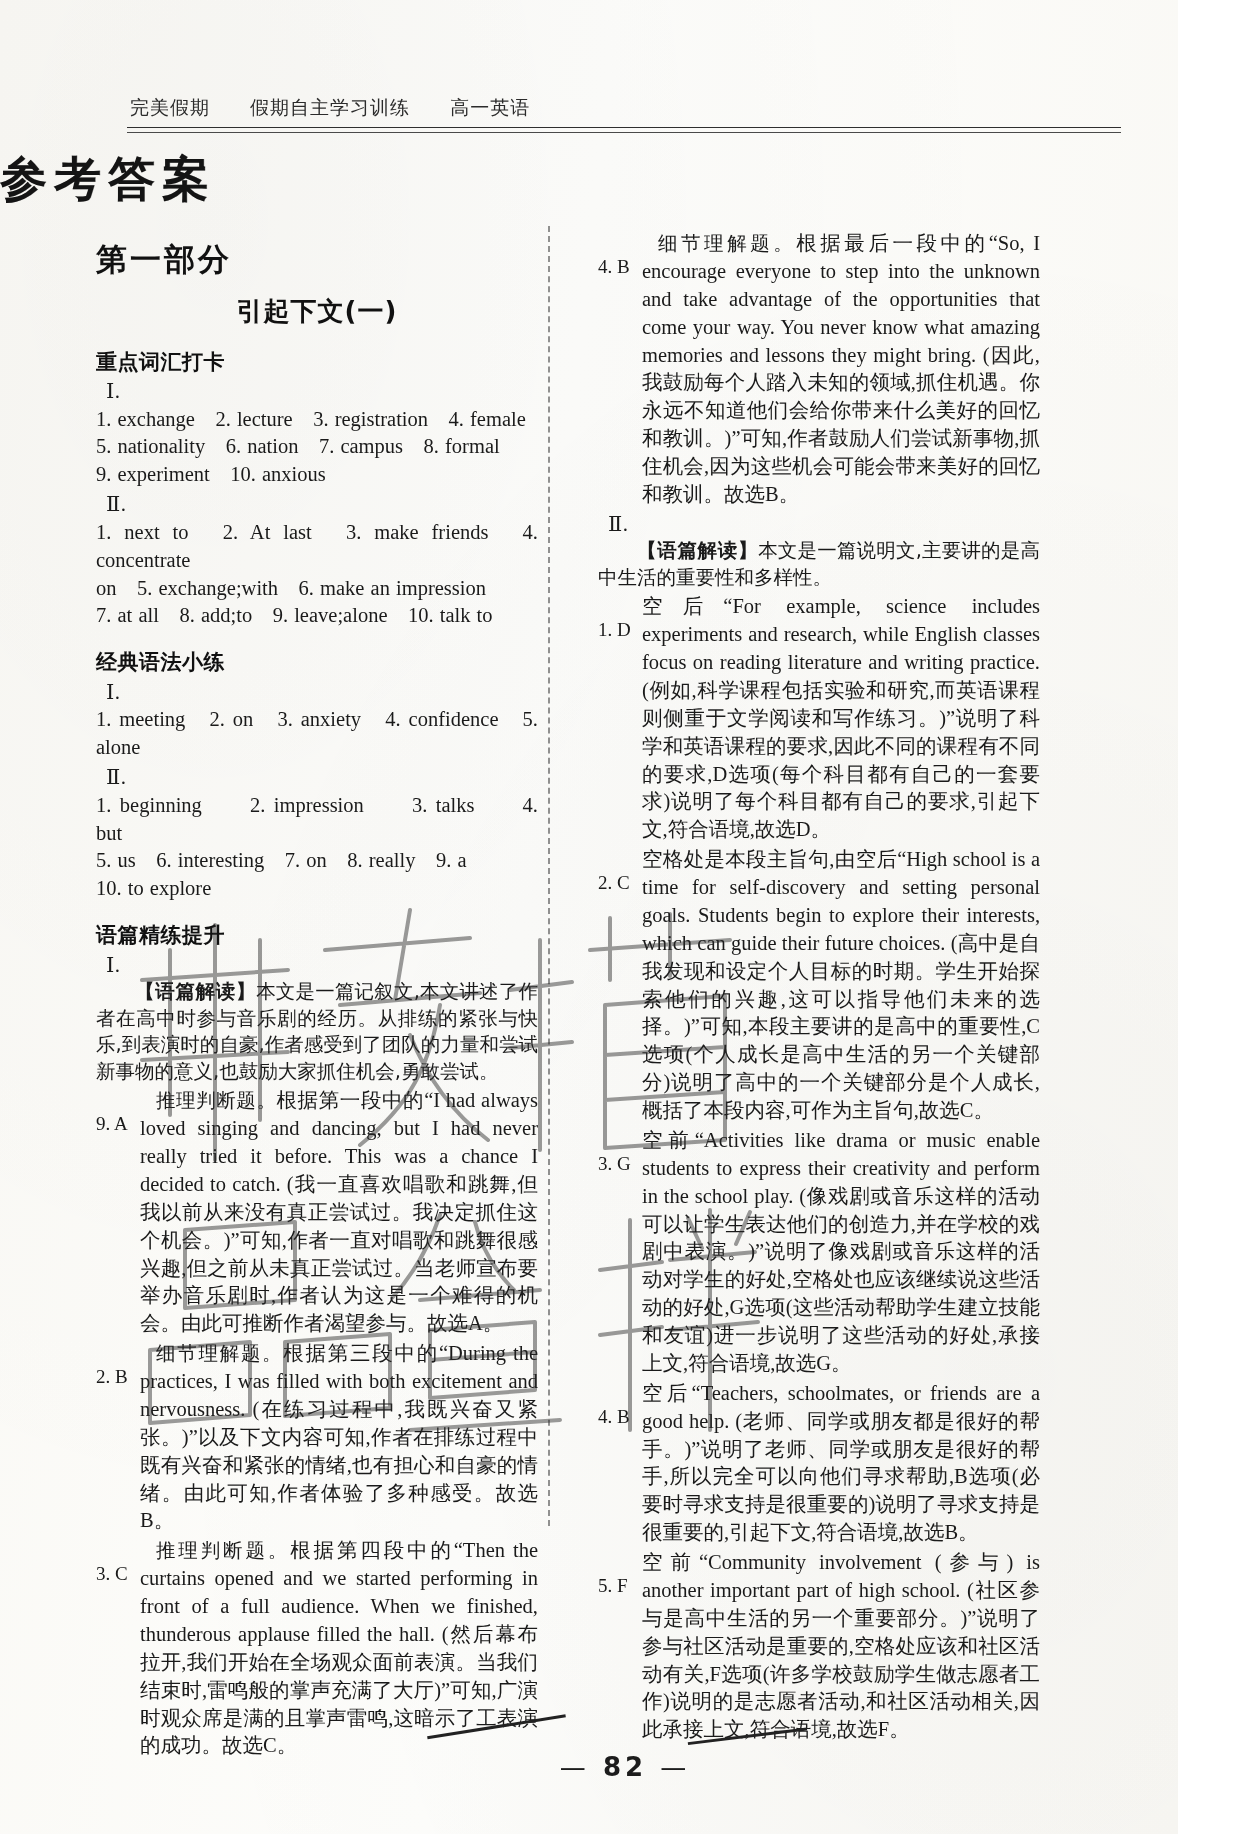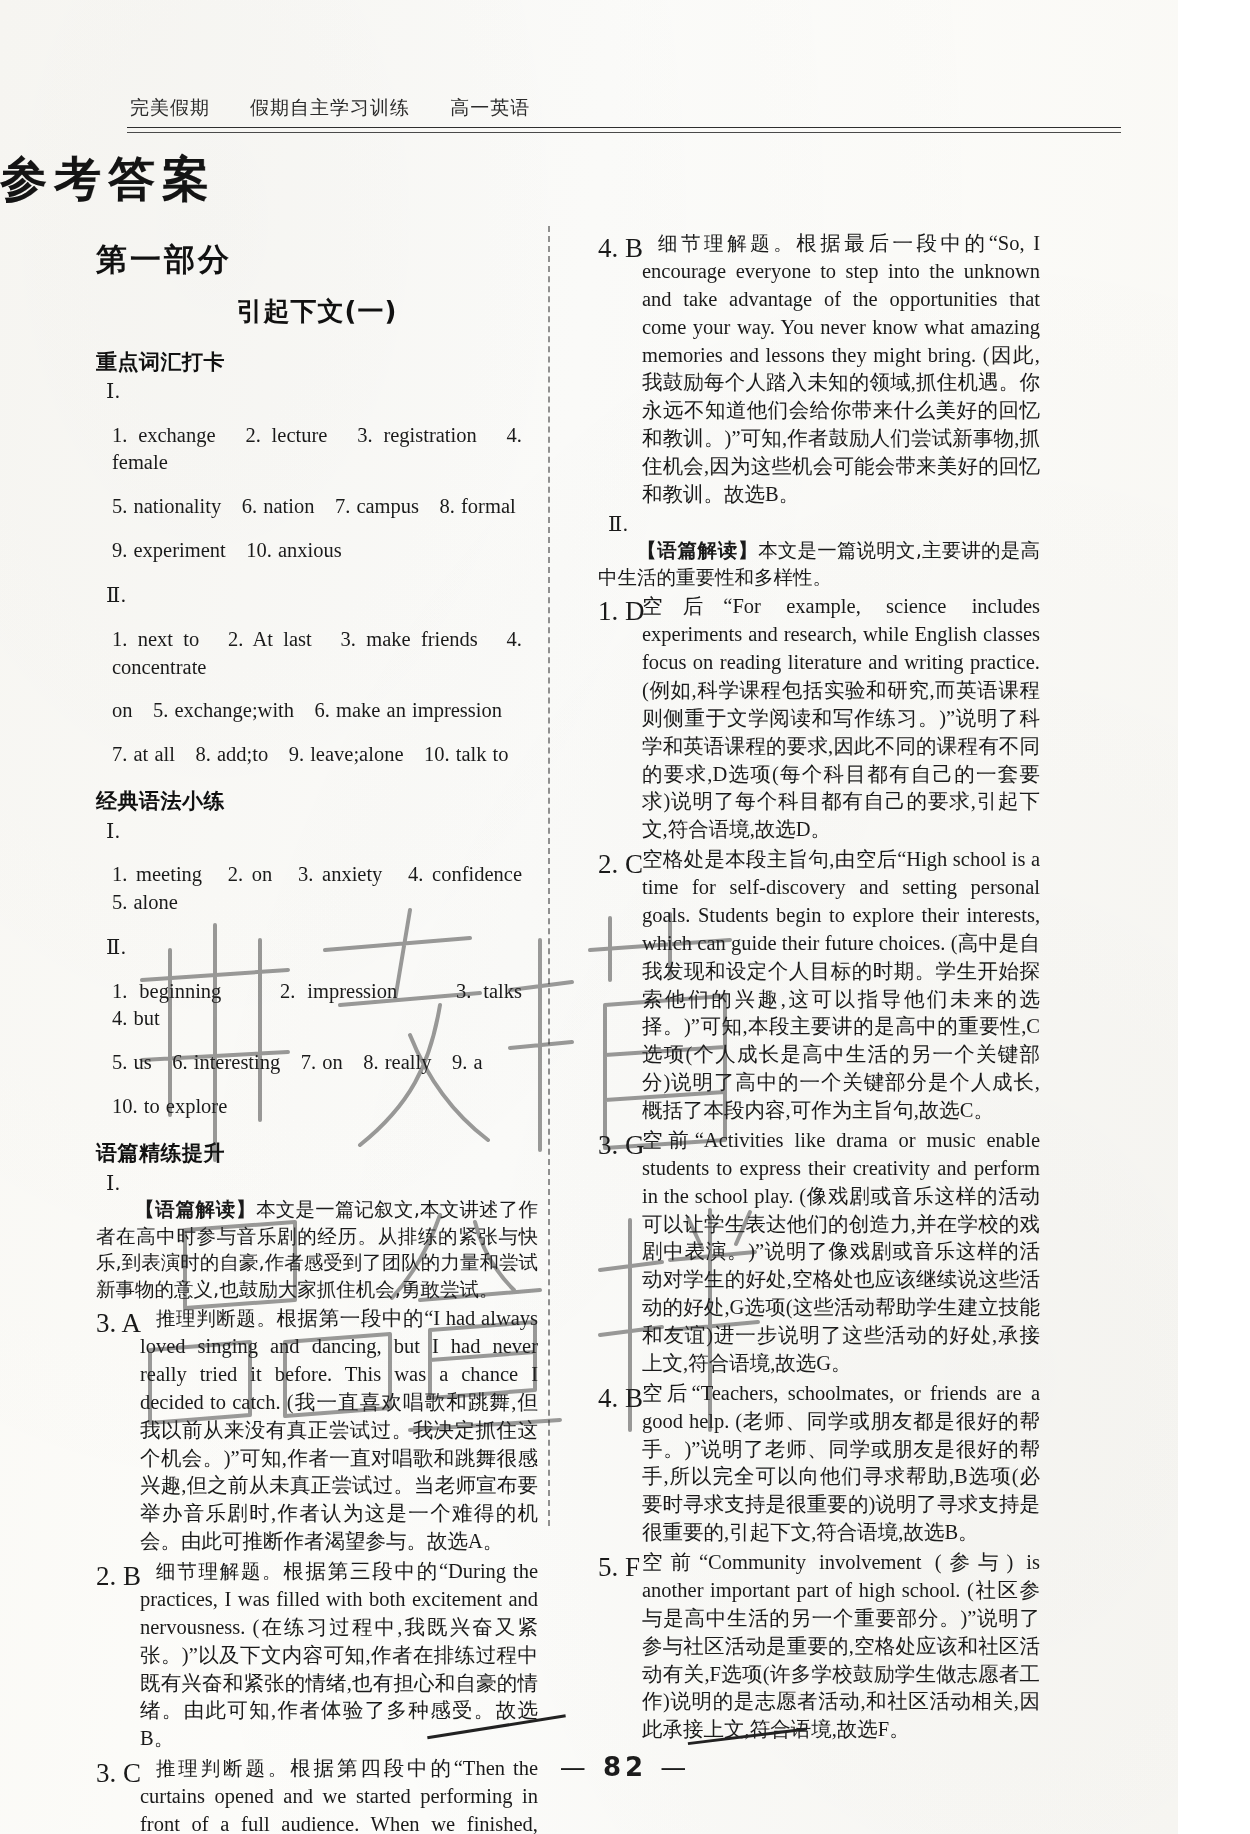--- a/index.html
+++ b/index.html
@@ -120,36 +120,37 @@
     margin: 18px 0 0 0;
     color: #111;
   }
   .roman {
     font-size: 21px;
     margin: 1px 0 0 10px;
     letter-spacing: 0.5px;
   }
 
   .ansline {
-    margin: 16px;
+    margin: 0;
     text-align: justify;
     text-justify: inter-word;
     word-spacing: 1px;
   }
 
   
   .qblock {
     display: flex;
     margin-top: 2px;
   }
   .qnum {
     flex: 0 0 auto;
     width: 44px;
     white-space: nowrap;
-    font-size: 27px;
+    font-size: 19px;
+    margin-top: 24px;
   }
   .qbody {
     flex: 1 1 auto;
     text-align: justify;
     text-justify: inter-word;
     hyphens: auto;
   }
   .qbody .lead {
     margin-left: 16px;
   }
@@ -248,21 +249,21 @@
     <div class="ansline">10. to explore</div>
 
     <div class="sec-head">语篇精练提升</div>
     <div class="roman">Ⅰ.</div>
 
     <div class="para cn">
       <span class="tag">【语篇解读】</span><span>本文是一篇记叙文,本文讲述了作者在高中时参与音乐剧的经历。从排练的紧张与快乐,到表演时的自豪,作者感受到了团队的力量和尝试新事物的意义,也鼓励大家抓住机会,勇敢尝试。</span>
     </div>
 
     <div class="qblock">
-      <div class="qnum">3. A</div>
+      <div class="qnum">9. A</div>
       <div class="qbody">
         <span class="cn lead">推理判断题。</span><span>根据第一段中的“I had always loved singing and dancing, but I had never really tried it before. This was a chance I decided to catch. (我一直喜欢唱歌和跳舞,但我以前从来没有真正尝试过。我决定抓住这个机会。)”可知,作者一直对唱歌和跳舞很感兴趣,但之前从未真正尝试过。当老师宣布要举办音乐剧时,作者认为这是一个难得的机会。由此可推断作者渴望参与。故选A。</span>
       </div>
     </div>
 
     <div class="qblock">
       <div class="qnum">2. B</div>
       <div class="qbody">
         <span class="cn lead">细节理解题。</span><span>根据第三段中的“During the practices, I was filled with both excitement and nervousness. (在练习过程中,我既兴奋又紧张。)”以及下文内容可知,作者在排练过程中既有兴奋和紧张的情绪,也有担心和自豪的情绪。由此可知,作者体验了多种感受。故选B。</span>
       </div>

